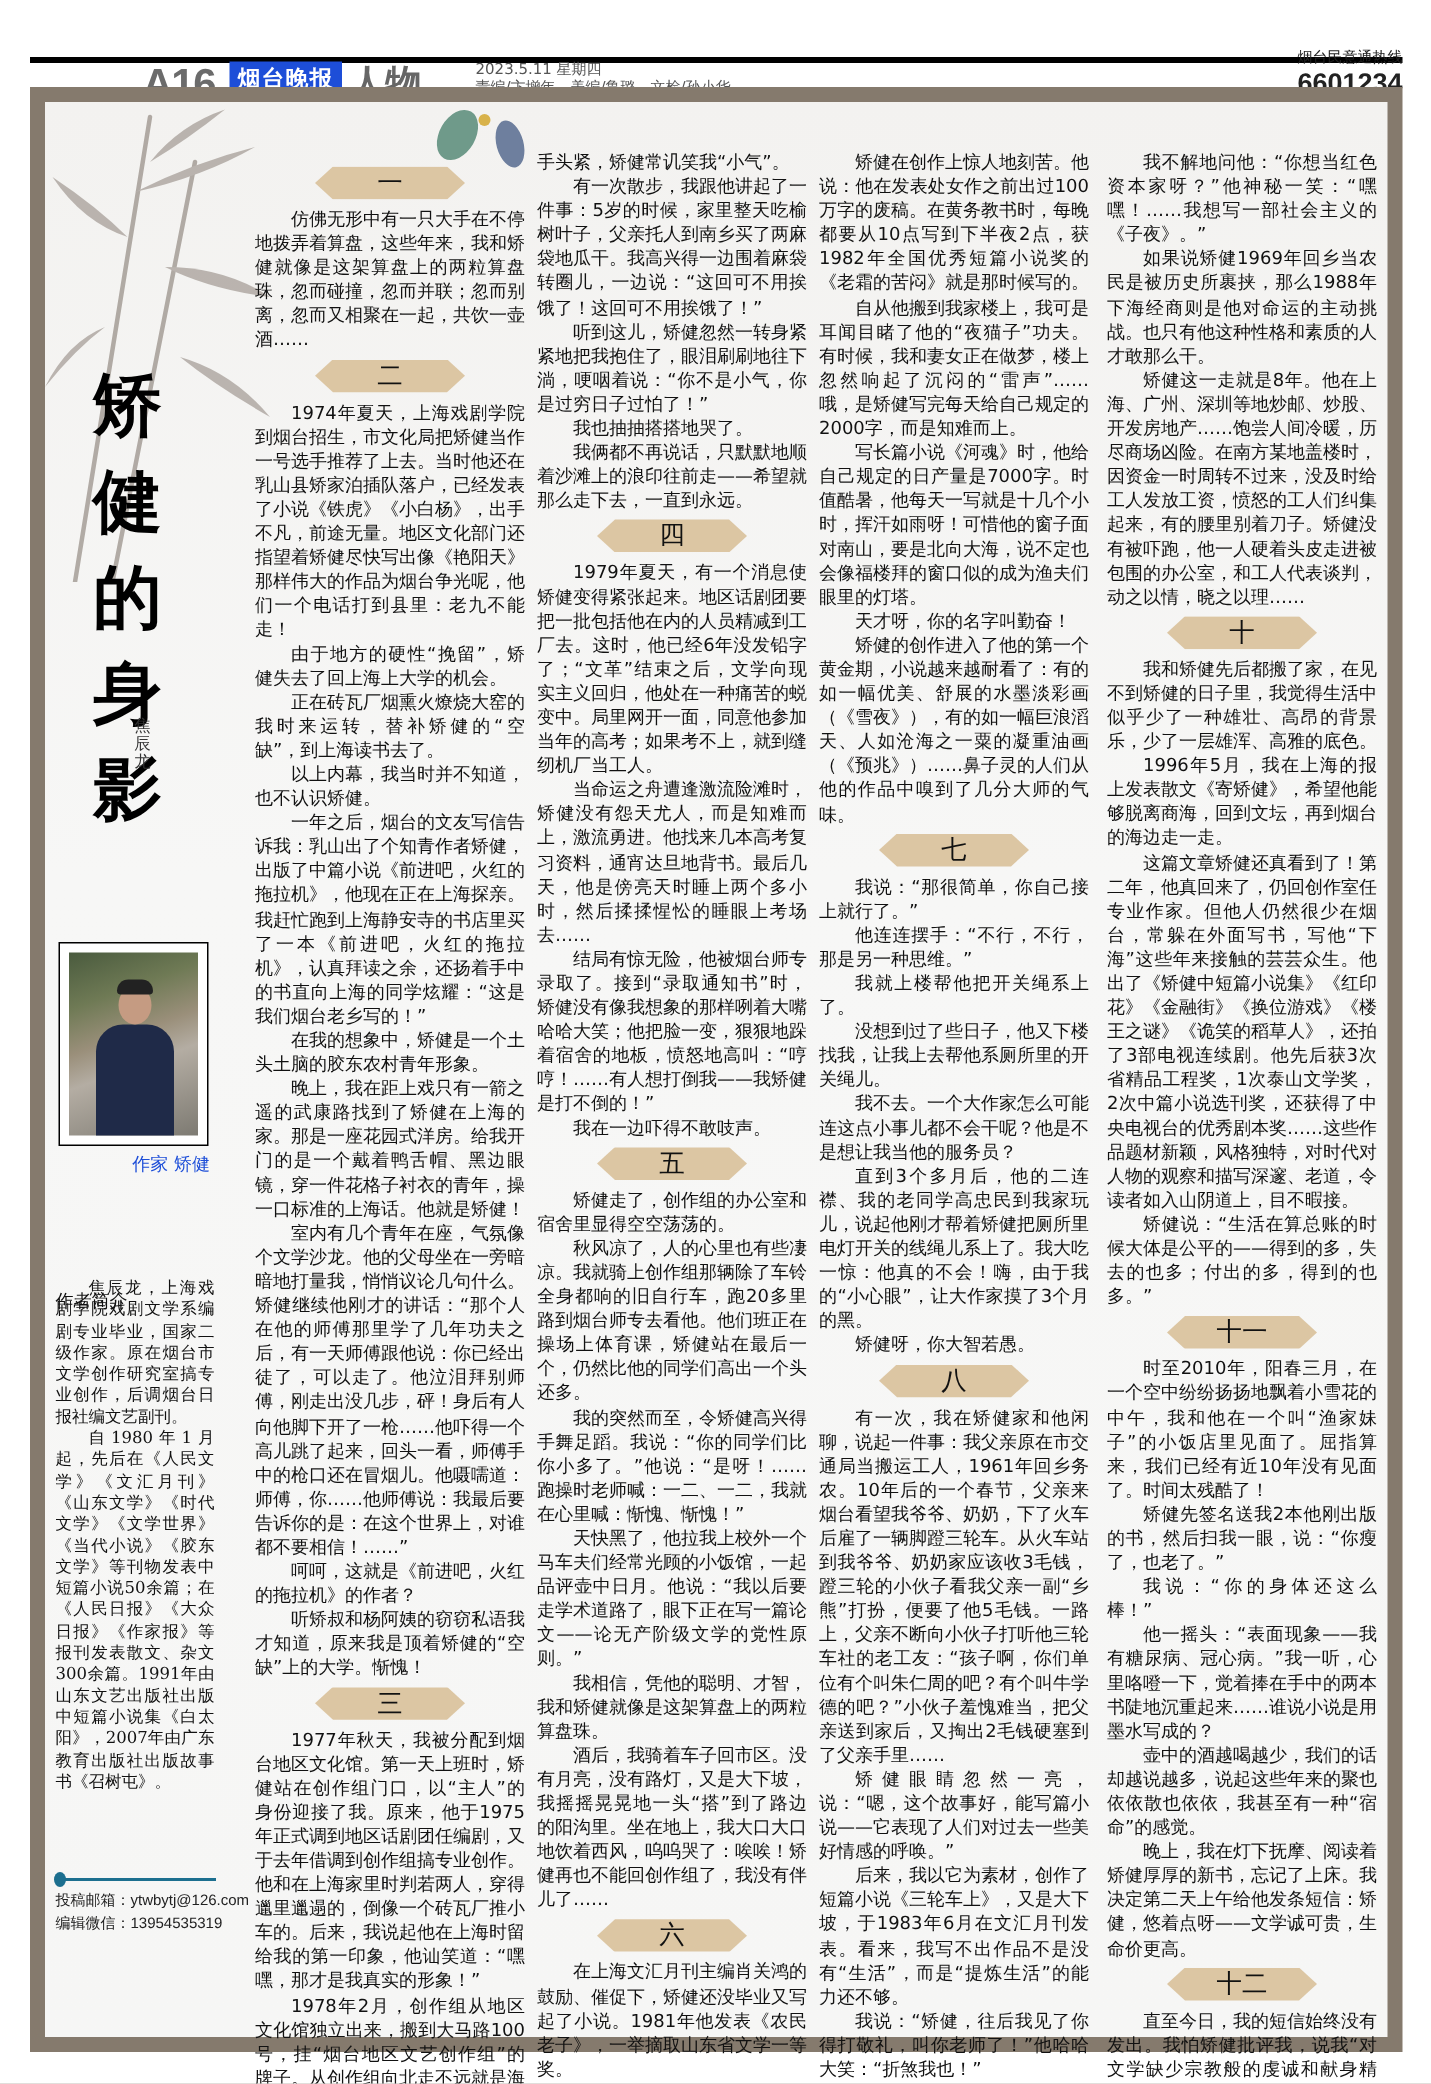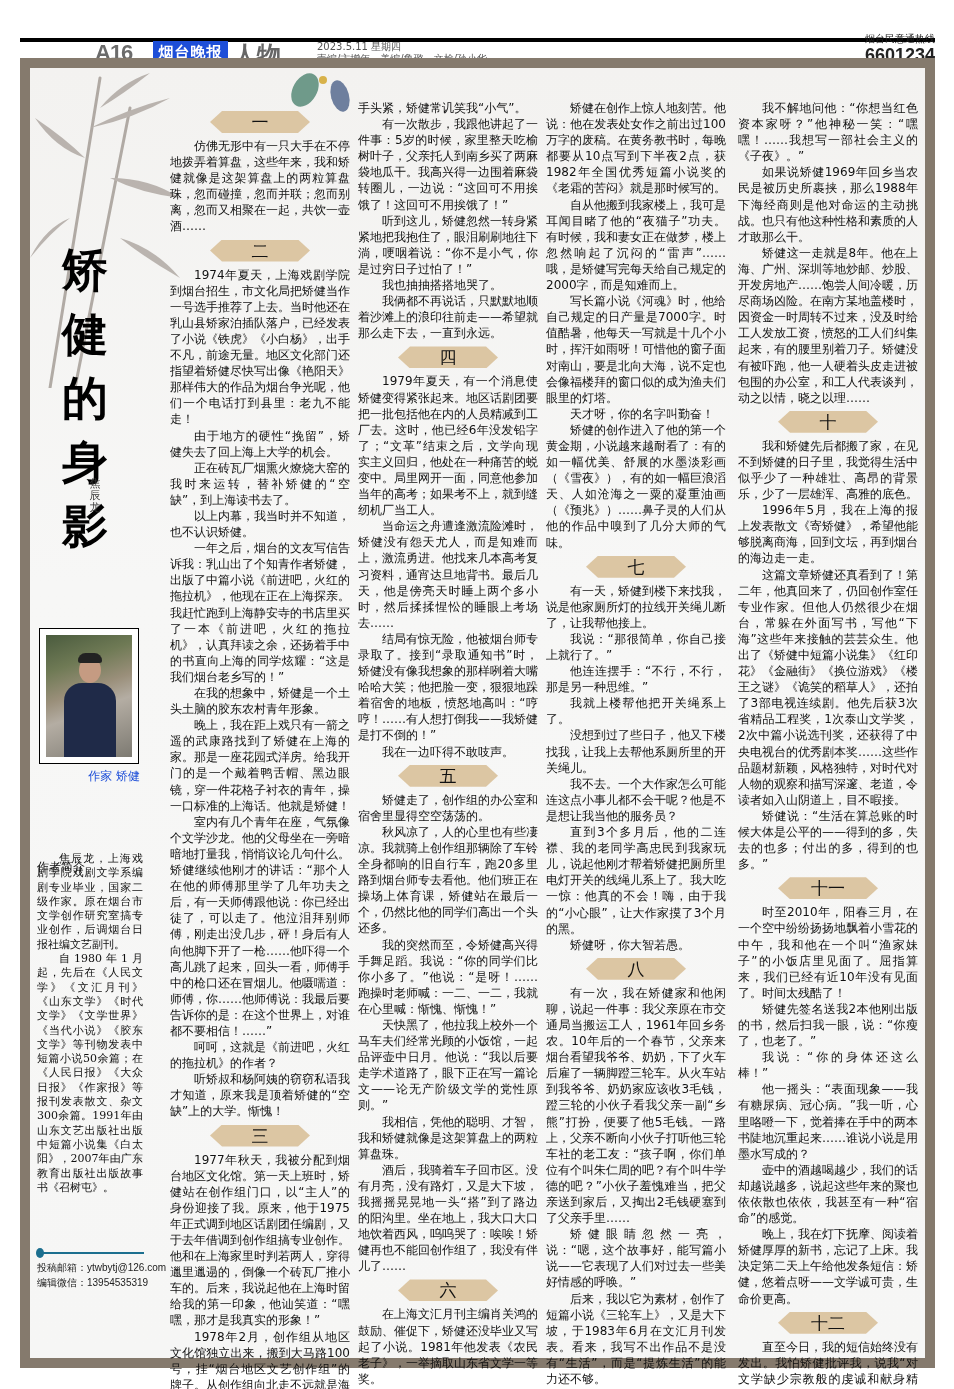--- a/index.html
+++ b/index.html
@@ -1,21 +1,21 @@
 <!DOCTYPE html>
 <html><head>
 <meta charset="utf-8">
 <style>
   html, body { margin:0; padding:0; background:#ffffff; }
   body { width:954px; height:1389px; position:relative; overflow:hidden;
          font-family:"DejaVu Sans", sans-serif; color:#111; }
   .rule-top { position:absolute; left:20px; top:38px; width:915px; height:4px; background:#000; }
   .header { position:absolute; left:20px; top:42px; width:915px; height:20px; }
   .page-no { position:absolute; left:75px; top:-2px; font-family:"Liberation Sans", sans-serif;
-             font-weight:bold; font-size:22px; color:#6b6b6b; letter-spacing:-1px;text-decoration:underline; }
+             font-weight:bold; font-size:28px; color:#6b6b6b; letter-spacing:-1px;text-decoration:underline; }
   .masthead { position:absolute; left:133px; top:-1px; width:75px; height:22px; background:#1d4ed8;
               color:#fff; font-family:"DejaVu Serif", serif; font-weight:bold; font-size:15px;
               line-height:22px; text-align:center; letter-spacing:1px; }
   .section-name { position:absolute; left:213px; top:-3px; font-weight:bold; font-size:24px; color:#666; }
   .meta { position:absolute; left:297px; top:-1px; font-size:10px; line-height:12px; color:#555; }
   .hotline { position:absolute; right:0px; top:-10px; text-align:right; }
   .hotline .label { font-size:10px; color:#222; line-height:14px; }
   .hotline .number { font-family:"Liberation Sans", sans-serif; font-weight:bold; font-size:18px; color:#222; line-height:18px; }
 
   .frame { position:absolute; left:20px; top:58px; width:915px; height:1310px; background:#857a6d; }
@@ -192,21 +192,20 @@
 <div class="col" style="left:546px; top:100px;">
   <p>矫健在创作上惊人地刻苦。他说：他在发表处女作之前出过100万字的废稿。在黄务教书时，每晚都要从10点写到下半夜2点，获1982年全国优秀短篇小说奖的《老霜的苦闷》就是那时候写的。</p>
   <p>自从他搬到我家楼上，我可是耳闻目睹了他的“夜猫子”功夫。有时候，我和妻女正在做梦，楼上忽然响起了沉闷的“雷声”……哦，是矫健写完每天给自己规定的2000字，而是知难而上。</p>
   <p>写长篇小说《河魂》时，他给自己规定的日产量是7000字。时值酷暑，他每天一写就是十几个小时，挥汗如雨呀！可惜他的窗子面对南山，要是北向大海，说不定也会像福楼拜的窗口似的成为渔夫们眼里的灯塔。</p>
   <p>天才呀，你的名字叫勤奋！</p>
   <p>矫健的创作进入了他的第一个黄金期，小说越来越耐看了：有的如一幅优美、舒展的水墨淡彩画（《雪夜》），有的如一幅巨浪滔天、人如沧海之一粟的凝重油画（《预兆》）……鼻子灵的人们从他的作品中嗅到了几分大师的气味。</p>
   <div class="marker">
       <span class="shape"></span>
       <span class="num">七</span>
     </div>
-  <p>有一天，矫健到楼下来找我，说是他家厕所灯的拉线开关绳儿断了，让我帮他接上。</p>
   <p>我说：“那很简单，你自己接上就行了。”</p>
   <p>他连连摆手：“不行，不行，那是另一种思维。”</p>
   <p>我就上楼帮他把开关绳系上了。</p>
   <p>没想到过了些日子，他又下楼找我，让我上去帮他系厕所里的开关绳儿。</p>
   <p>我不去。一个大作家怎么可能连这点小事儿都不会干呢？他是不是想让我当他的服务员？</p>
   <p>直到3个多月后，他的二连襟、我的老同学高忠民到我家玩儿，说起他刚才帮着矫健把厕所里电灯开关的线绳儿系上了。我大吃一惊：他真的不会！嗨，由于我的“小心眼”，让大作家摸了3个月的黑。</p>
   <p>矫健呀，你大智若愚。</p>
   <div class="marker">
       <span class="shape"></span>
       <span class="num">八</span>

